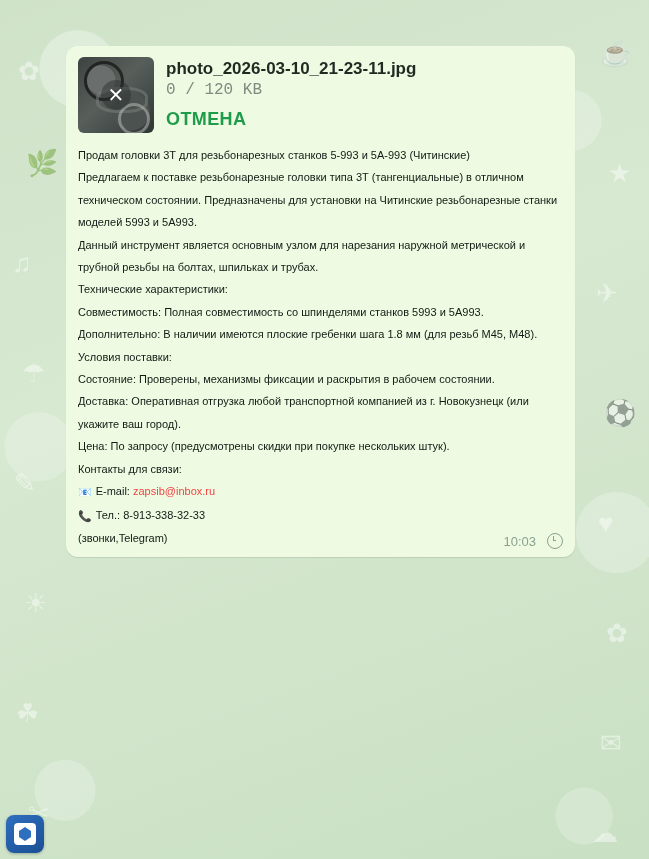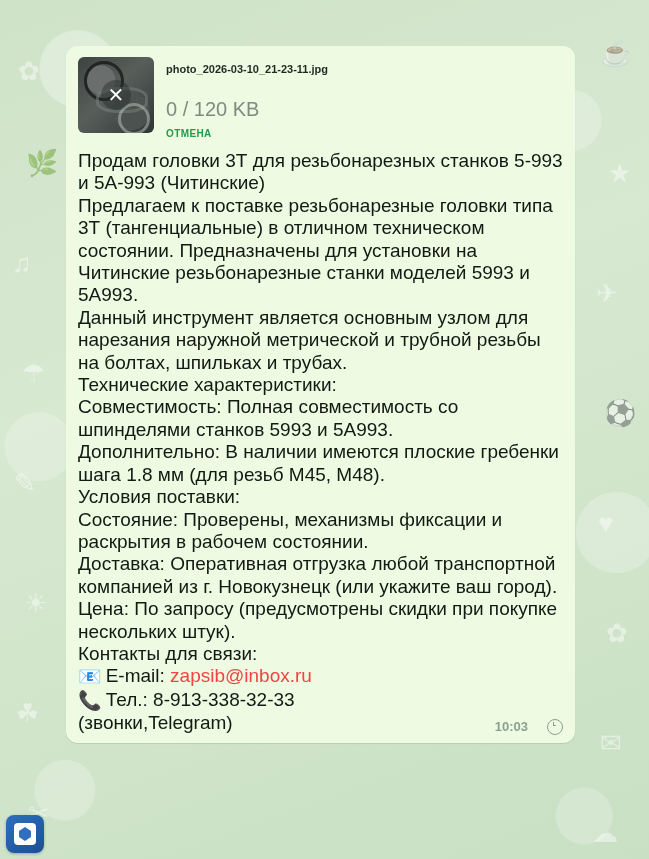--- a/index.html
+++ b/index.html
@@ -115,46 +115,47 @@
     text-align: center;
     font-weight: 300;
   }
 
   .file-meta {
     min-width: 0;
     padding-top: 2px;
   }
   .file-name {
     color: #1f2a22;
-    font-size: 11px;
+    font-size: 17px;
     font-weight: bold;
     line-height: 20px;
     white-space: nowrap;
     overflow: hidden;
     text-overflow: ellipsis;
   }
   .file-size {
     color: #7e8b81;
-    font-size: 20px;
+    font-size: 16px;
     line-height: 20px;
-    margin-top: 20px;
+    margin-top: 1px;
+    font-family: Liberation Mono, monospace;
   }
   .file-cancel {
     color: #1f9c4a;
-    font-size: 10px;
+    font-size: 18px;
     font-weight: bold;
     letter-spacing: 0.4px;
     margin-top: 9px;
     cursor: pointer;
   }
 
   
   .msg-text {
     color: #121a14;
-    font-size: 19px;
+    font-size: 11px;
     line-height: 22.4px;
     padding: 7px 2px 0 2px;
     word-wrap: break-word;
   }
   .msg-text p {
     margin: 0;
   }
   .msg-text .line-icon {
     display: inline-block;
     margin-right: 4px;
@@ -164,25 +165,24 @@
     color: #ef4444;
     text-decoration: none;
     cursor: pointer;
   }
 
   
   .msg-footer {
     display: flex;
     justify-content: flex-end;
     align-items: center;
-    gap: 19px;
+    gap: 11px;
     margin-top: -18px;
     padding-right: 2px;
     height: 20px;
-    font-weight: bold;
   }
   .msg-time {
     color: #8aa191;
     font-size: 13px;
   }
   .clock-icon {
     width: 14px;
     height: 14px;
     border: 1.6px solid #8aa191;
     border-radius: 50%;

